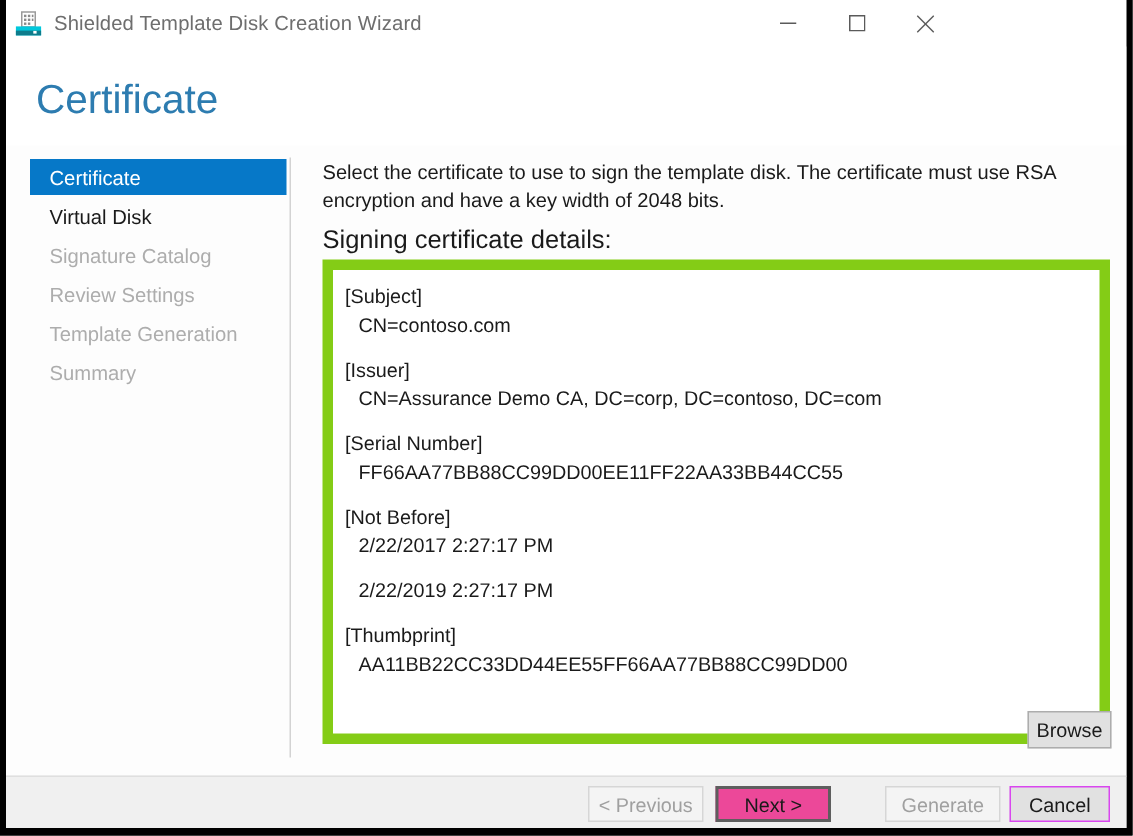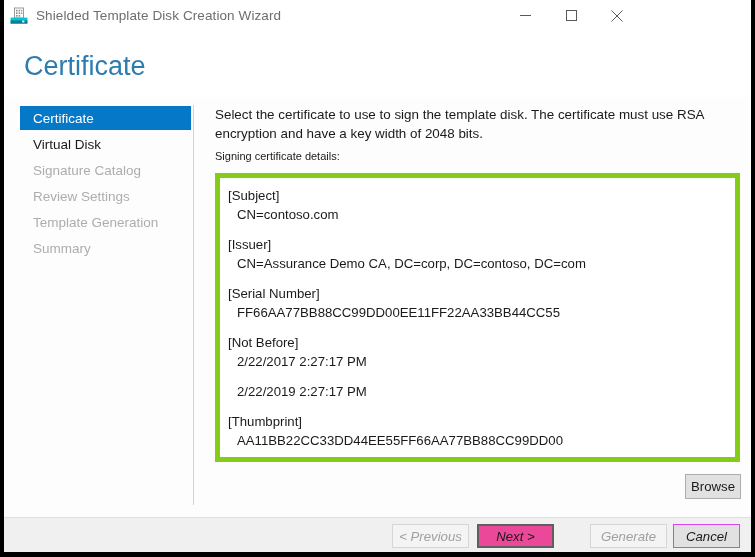--- a/index.html
+++ b/index.html
@@ -151,33 +151,33 @@
     top: 8px;
     width: 518px;
     font-size: 13.4px;
     color: #1A1A1A;
     line-height: 19px;
   }
   .subhead {
     position: absolute;
     left: 22px;
     top: 53px;
-    font-size: 11px;
+    font-size: 17px;
     color: #1A1A1A;
     white-space: nowrap;
   }
 
   .details-box {
     position: absolute;
     left: 22px;
     top: 76px;
     width: 525px;
-    height: 289px;
+    height: 323px;
     background: #FFFFFF;
-    border: 5px solid #84cc16;
+    border: 7px solid #84cc16;
     box-sizing: border-box;
     overflow: hidden;
     padding: 8px 0 0 0;
   }
   .det-group { margin-bottom: 11px; }
   .det-group:last-child { margin-bottom: 0; }
   .det-label {
     font-size: 13.2px;
     color: #1A1A1A;
     padding-left: 8px;
@@ -231,21 +231,20 @@
     border: 1px solid #ADADAD;
     box-sizing: border-box;
     font-size: 13.2px;
     color: #1A1A1A;
     font-family: "Liberation Sans", sans-serif;
     display: flex;
     align-items: center;
     justify-content: center;
     cursor: default;
     padding: 0;
-    font-style: italic;
   }
   .foot-btn.disabled {
     color: #A0A0A0;
     background: #F4F4F4;
     border-color: #D6D6D6;
   }
   .foot-btn.default {
     border: 2px solid #5E5E5E;
     background: #ec4899;
   }

